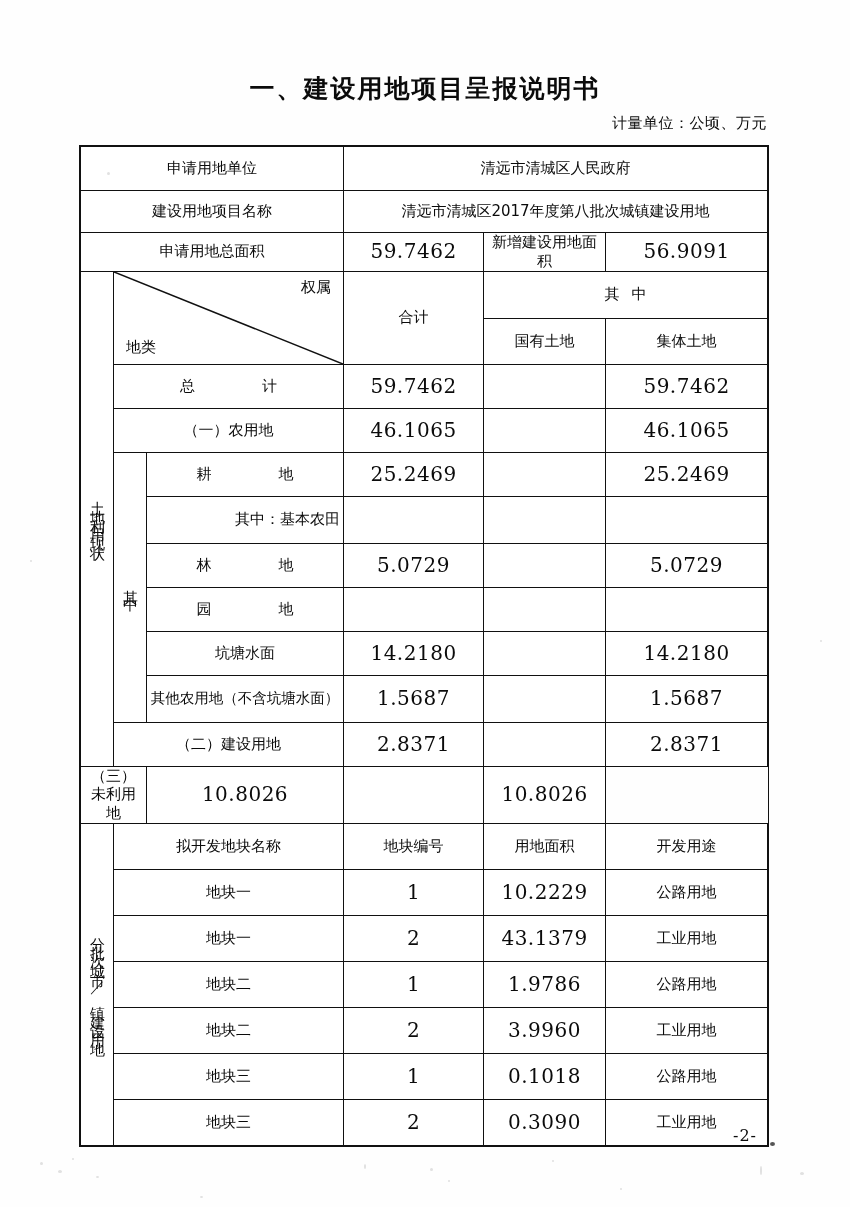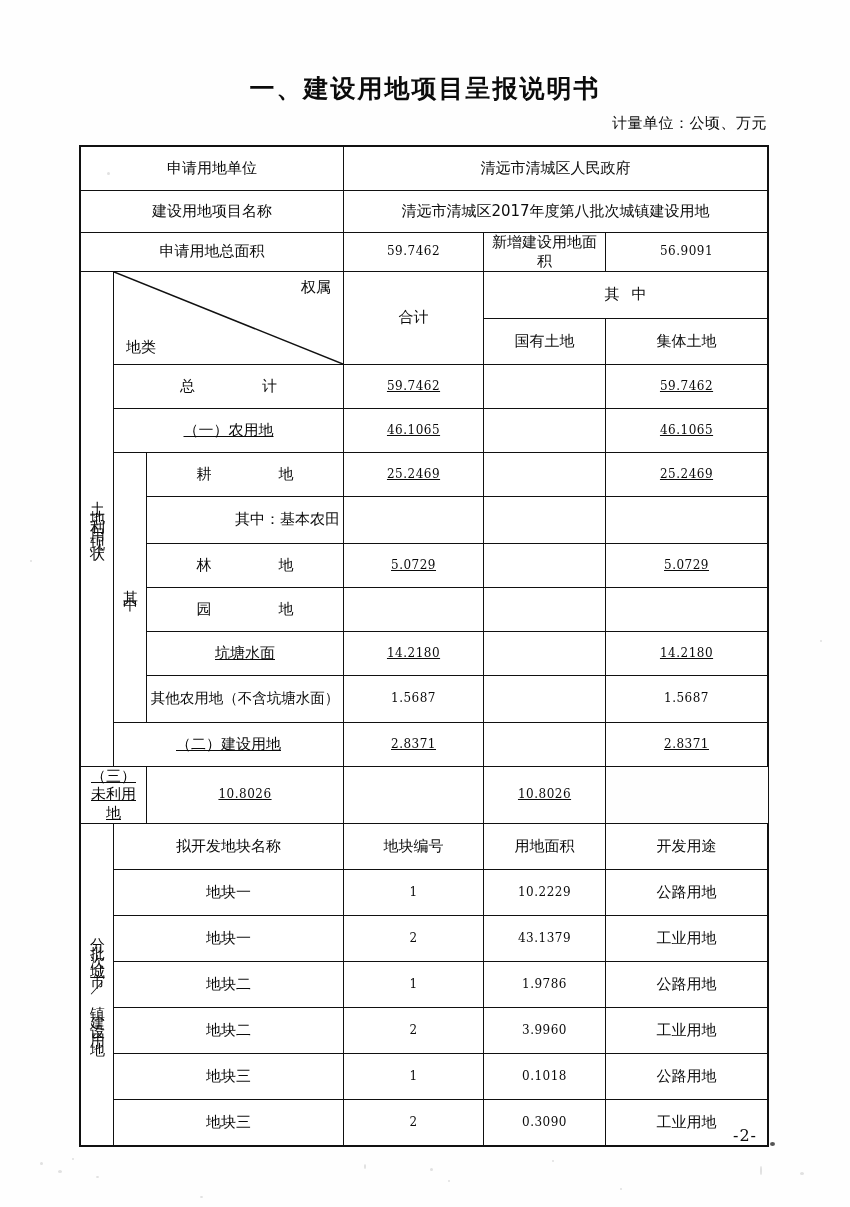--- a/index.html
+++ b/index.html
@@ -83,21 +83,21 @@
     background: #fff;
   }
   
   table.sheet { outline: 1px solid #111; }
 
   .r-head   { height: 44px; padding-left: 8px; }
   .r-name   { height: 42px; padding-left: 23px; }
   .r-area   { height: 32px; margin-top: 20px; }
   .r-diag   { height: 46px; }
   .r-sub    { height: 44px; }
-  .r-data   { height: 44px; text-decoration: underline; }
+  .r-data   { height: 44px; }
   .r-tall   { height: 47px; }
   .r-parcel { height: 46px; }
 
   
   .sp {
     letter-spacing: 26px;
     padding-left: 26px;
     display: inline-block;
   }
 
@@ -141,21 +141,21 @@
     top: 6px;
     font-size: 15px;
   }
   .diag-cell .bl-label {
     position: absolute;
     left: 12px;
     bottom: 7px;
     font-size: 15px;
   }
 
-  .num { font-family: "DejaVu Serif", "Liberation Serif", serif; font-size: 12px; letter-spacing: .5px; }
+  .num { font-family: "DejaVu Serif", "Liberation Serif", serif; font-size: 20px; letter-spacing: .5px; }
   .two-line { font-size: 14.5px; line-height: 1.3; }
   .wide-sp { letter-spacing: 12px; padding-left: 12px; display: inline-block; }
 </style>
 </head>
 <body>
 
 <div class="page">
 
   <div class="doc-title">一、建设用地项目呈报说明书</div>
   <div class="unit-line">计量单位：公顷、万元</div>

